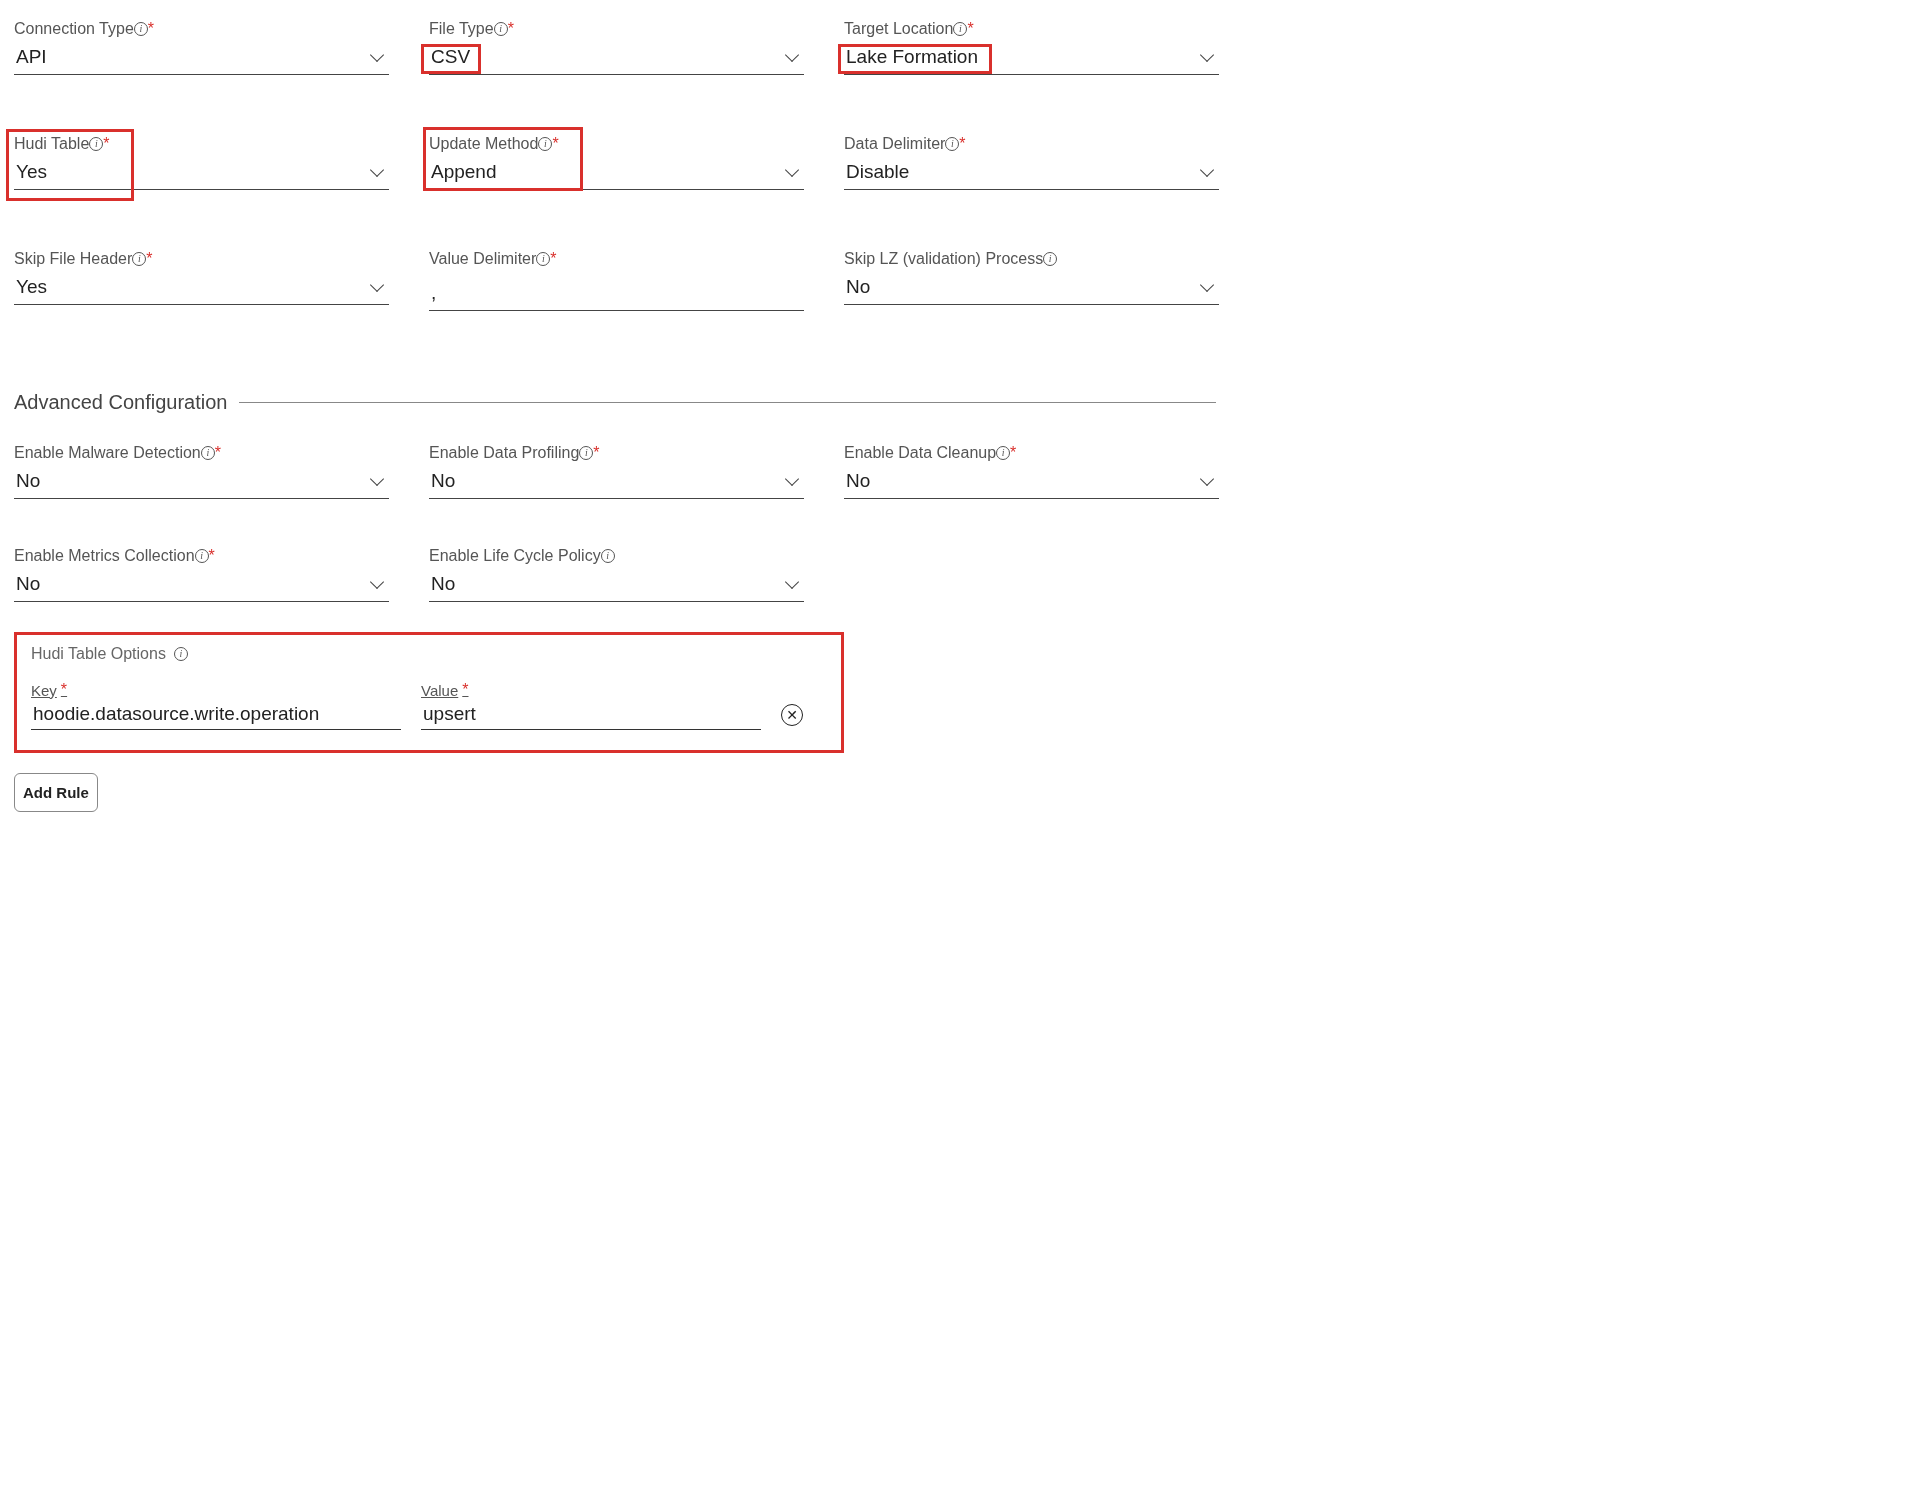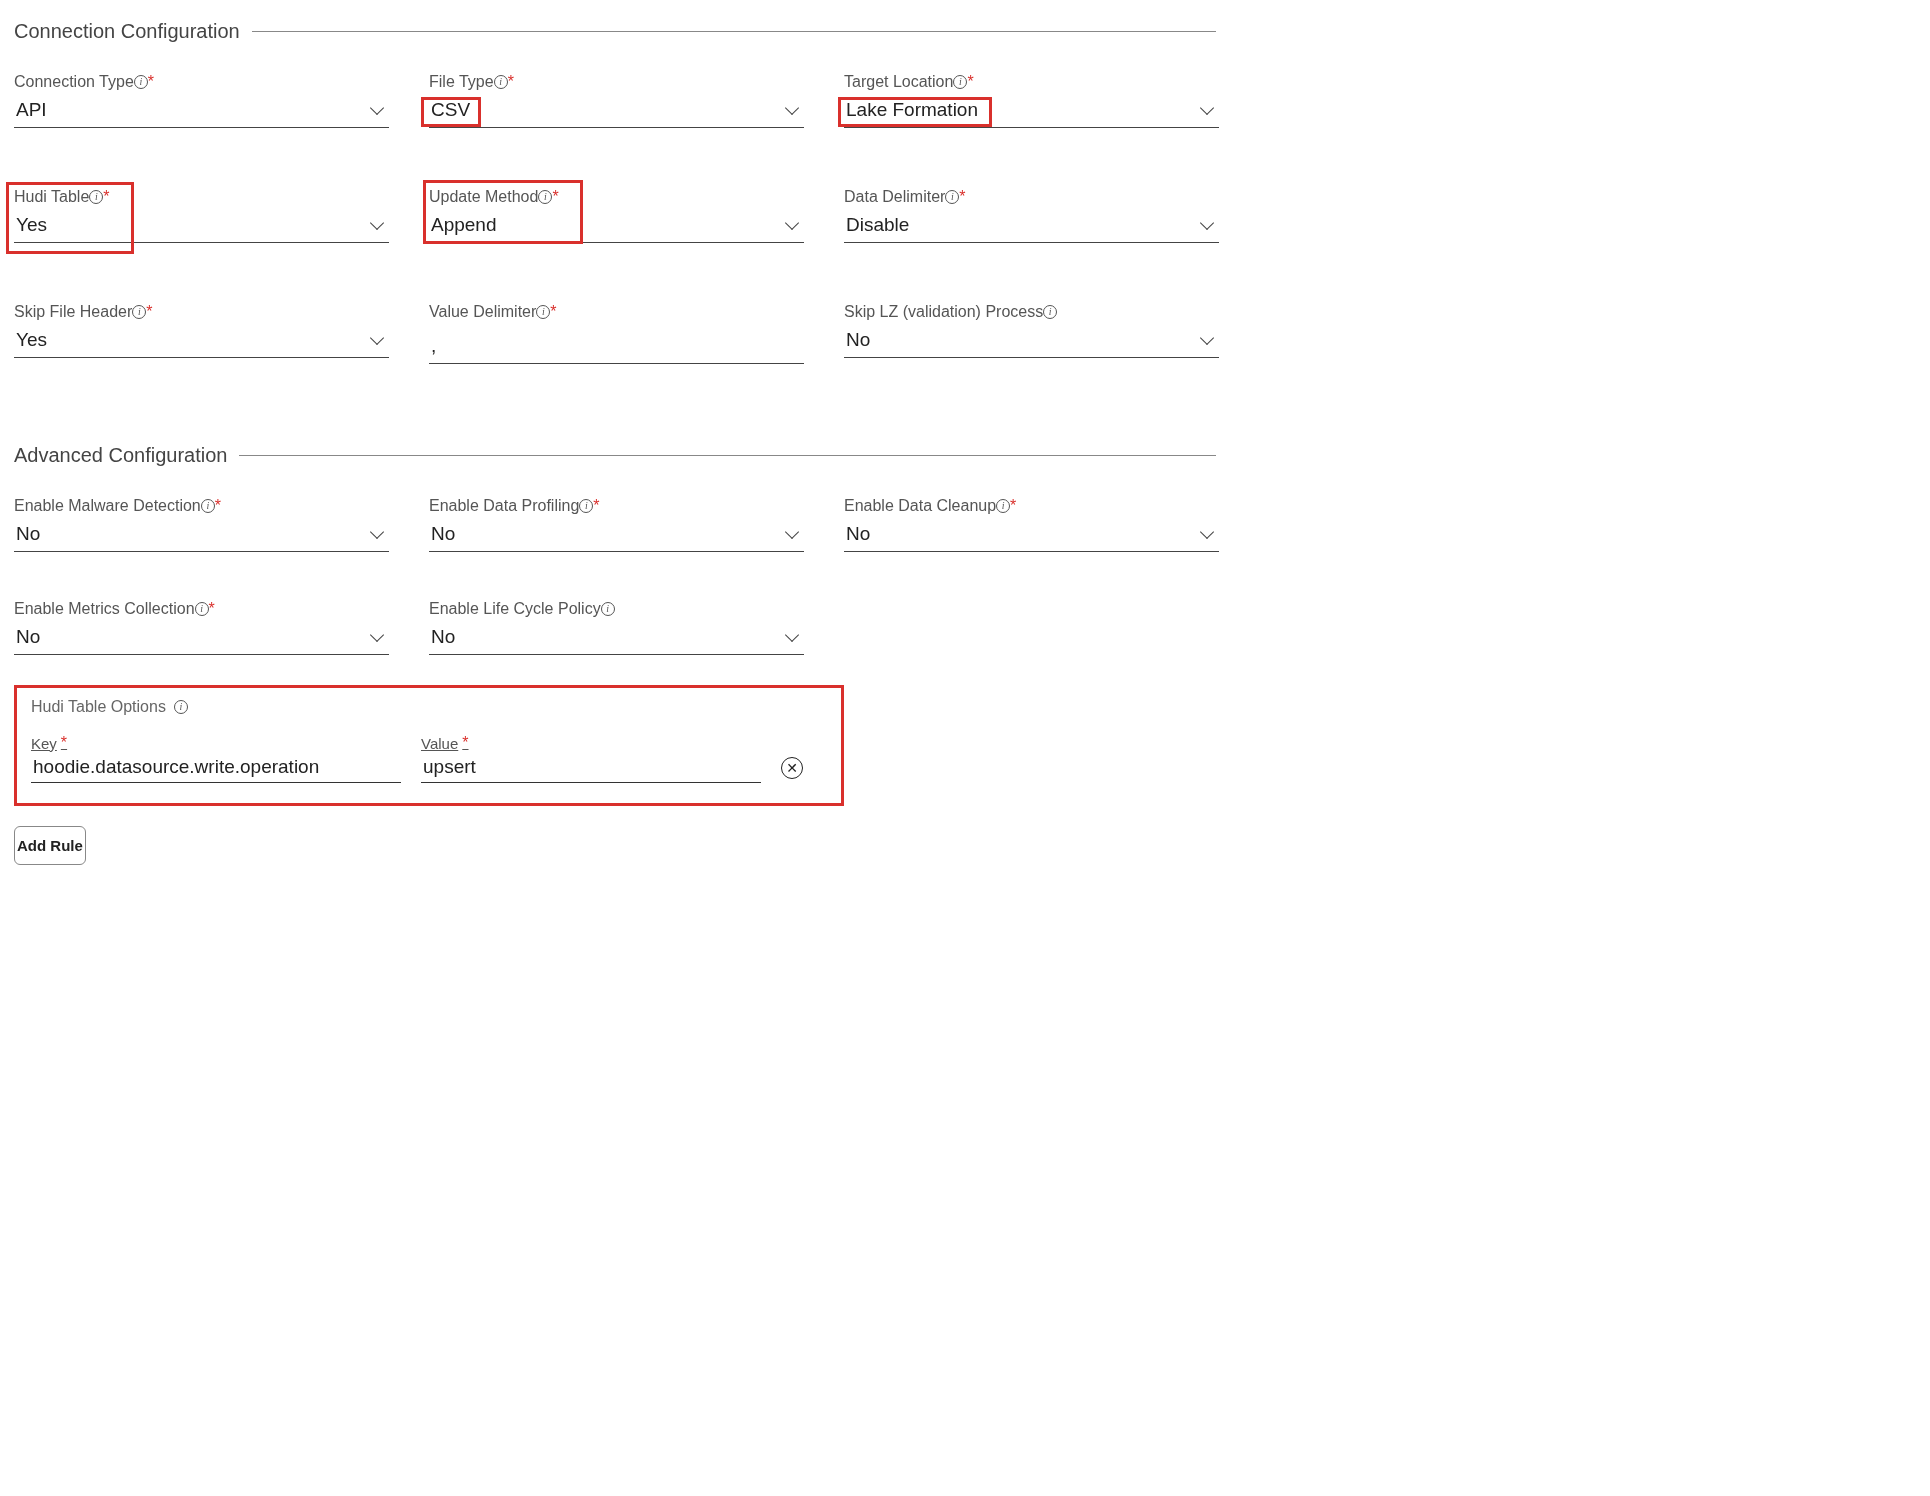--- a/index.html
+++ b/index.html
@@ -130,37 +130,33 @@
     display:flex; align-items:center; justify-content:center;
     font-size:14px; line-height:1; color:#222;
     cursor:pointer;
     margin-bottom:4px;
   }
   .add-rule-btn {
     margin-top: 20px;
     border:1px solid #888;
     border-radius:6px;
     background:#fff;
-    padding:10px 2px;
+    padding:10px 8px;
     font-size:15px;
     font-weight:600;
     color:#222;
     cursor:pointer;
   }
 </style>
 </head>
 <body>
 
 <div class="page">
 
   
-  <div class="section-header">
-    <span class="section-title">Connection Configuration</span>
-    <hr class="section-rule">
-  </div>
 
   <div class="grid">
 
     <div class="field">
       <div class="field-label-row">
         <span>Connection Type</span>
         <span class="info-icon">i</span>
         <span class="req-star">*</span>
       </div>
       <div class="field-line">

